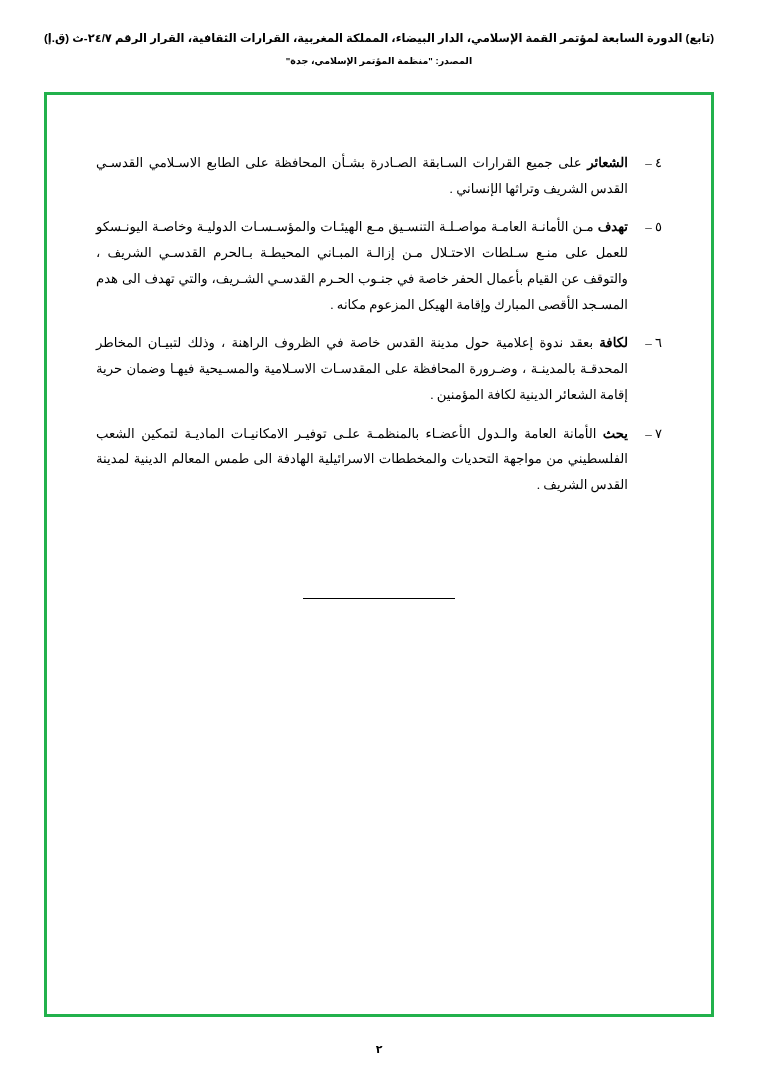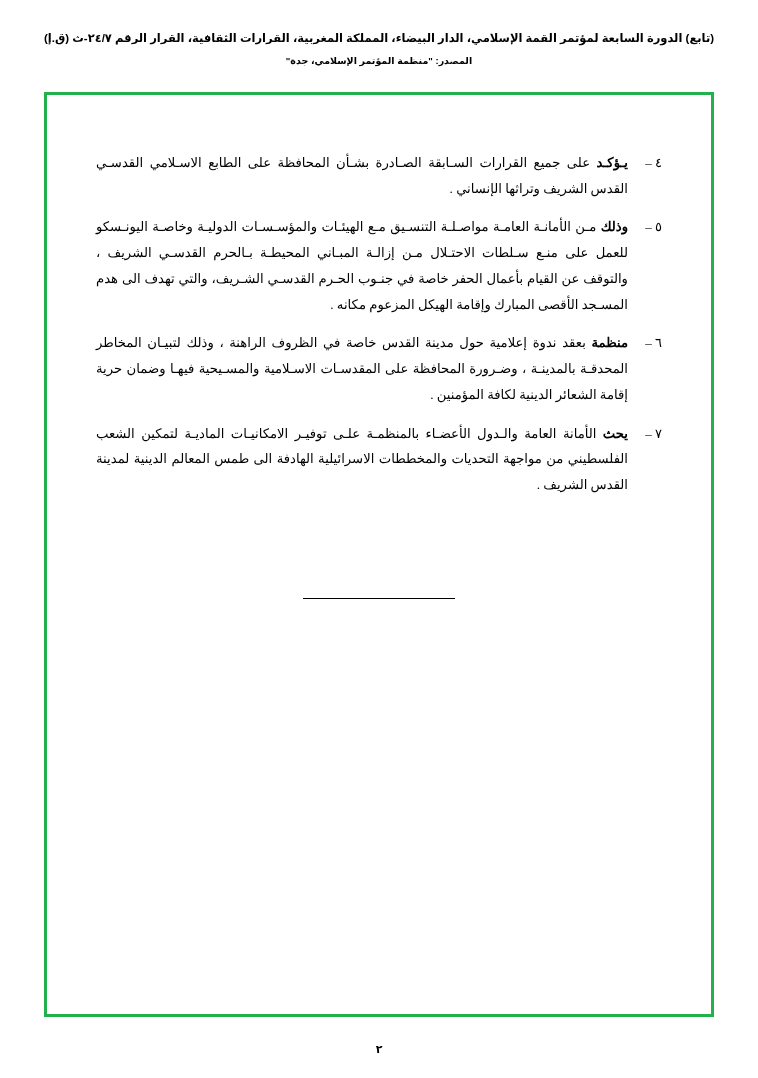--- a/index.html
+++ b/index.html
@@ -130,31 +130,31 @@
     <div class="header-line-1">(تابع) الدورة السابعة لمؤتمر القمة الإسلامي، الدار البيضاء، المملكة المغربية، القرارات الثقافية، القرار الرقم ٢٤/٧-ث (ق.إ)</div>
     <div class="header-line-2">المصدر:  "منظمة المؤتمر الإسلامي، جدة"</div>
   </div>
 
   <div class="frame"></div>
 
   <div class="content">
 
     <div class="clause">
       <div class="clause-num">٤  –</div>
-      <div class="clause-text"><span class="lead">يـؤكـد</span><span> على جميع القرارات السـابقة الصـادرة بشـأن المحافظة على الطابع الاسـلامي القدسـي القدس الشريف وتراثها الإنساني .</span></div>
+      <div class="clause-text"><span class="lead">الشعائر</span><span> على جميع القرارات السـابقة الصـادرة بشـأن المحافظة على الطابع الاسـلامي القدسـي القدس الشريف وتراثها الإنساني .</span></div>
     </div>
 
     <div class="clause">
       <div class="clause-num">٥  –</div>
-      <div class="clause-text"><span class="lead">وذلك</span><span> مـن الأمانـة العامـة مواصـلـة التنسـيق مـع الهيئـات والمؤسـسـات الدوليـة وخاصـة اليونـسكو للعمل على منـع سـلطات الاحتـلال مـن إزالـة المبـاني المحيطـة بـالحرم القدسـي الشريف ، والتوقف عن القيام بأعمال الحفر خاصة في جنـوب الحـرم القدسـي الشـريف، والتي تهدف الى هدم المسـجد الأقصى المبارك وإقامة الهيكل المزعوم مكانه .</span></div>
+      <div class="clause-text"><span class="lead">تهدف</span><span> مـن الأمانـة العامـة مواصـلـة التنسـيق مـع الهيئـات والمؤسـسـات الدوليـة وخاصـة اليونـسكو للعمل على منـع سـلطات الاحتـلال مـن إزالـة المبـاني المحيطـة بـالحرم القدسـي الشريف ، والتوقف عن القيام بأعمال الحفر خاصة في جنـوب الحـرم القدسـي الشـريف، والتي تهدف الى هدم المسـجد الأقصى المبارك وإقامة الهيكل المزعوم مكانه .</span></div>
     </div>
 
     <div class="clause">
       <div class="clause-num">٦  –</div>
-      <div class="clause-text"><span class="lead">منظمة</span><span> بعقد ندوة إعلامية حول مدينة القدس خاصة في الظروف الراهنة ، وذلك لتبيـان المخاطر المحدقـة بالمدينـة ، وضـرورة المحافظة على المقدسـات الاسـلامية والمسـيحية فيهـا وضمان حرية إقامة الشعائر الدينية لكافة المؤمنين .</span></div>
+      <div class="clause-text"><span class="lead">لكافة</span><span> بعقد ندوة إعلامية حول مدينة القدس خاصة في الظروف الراهنة ، وذلك لتبيـان المخاطر المحدقـة بالمدينـة ، وضـرورة المحافظة على المقدسـات الاسـلامية والمسـيحية فيهـا وضمان حرية إقامة الشعائر الدينية لكافة المؤمنين .</span></div>
     </div>
 
     <div class="clause">
       <div class="clause-num">٧  –</div>
       <div class="clause-text"><span class="lead">يحث</span><span> الأمانة العامة  والـدول الأعضـاء بالمنظمـة علـى توفيـر الامكانيـات الماديـة لتمكين الشعب الفلسطيني من مواجهة التحديات والمخططات الاسرائيلية الهادفة الى طمس المعالم الدينية لمدينة القدس الشريف .</span></div>
     </div>
 
   </div>
 
   <div class="rule-wrap">

